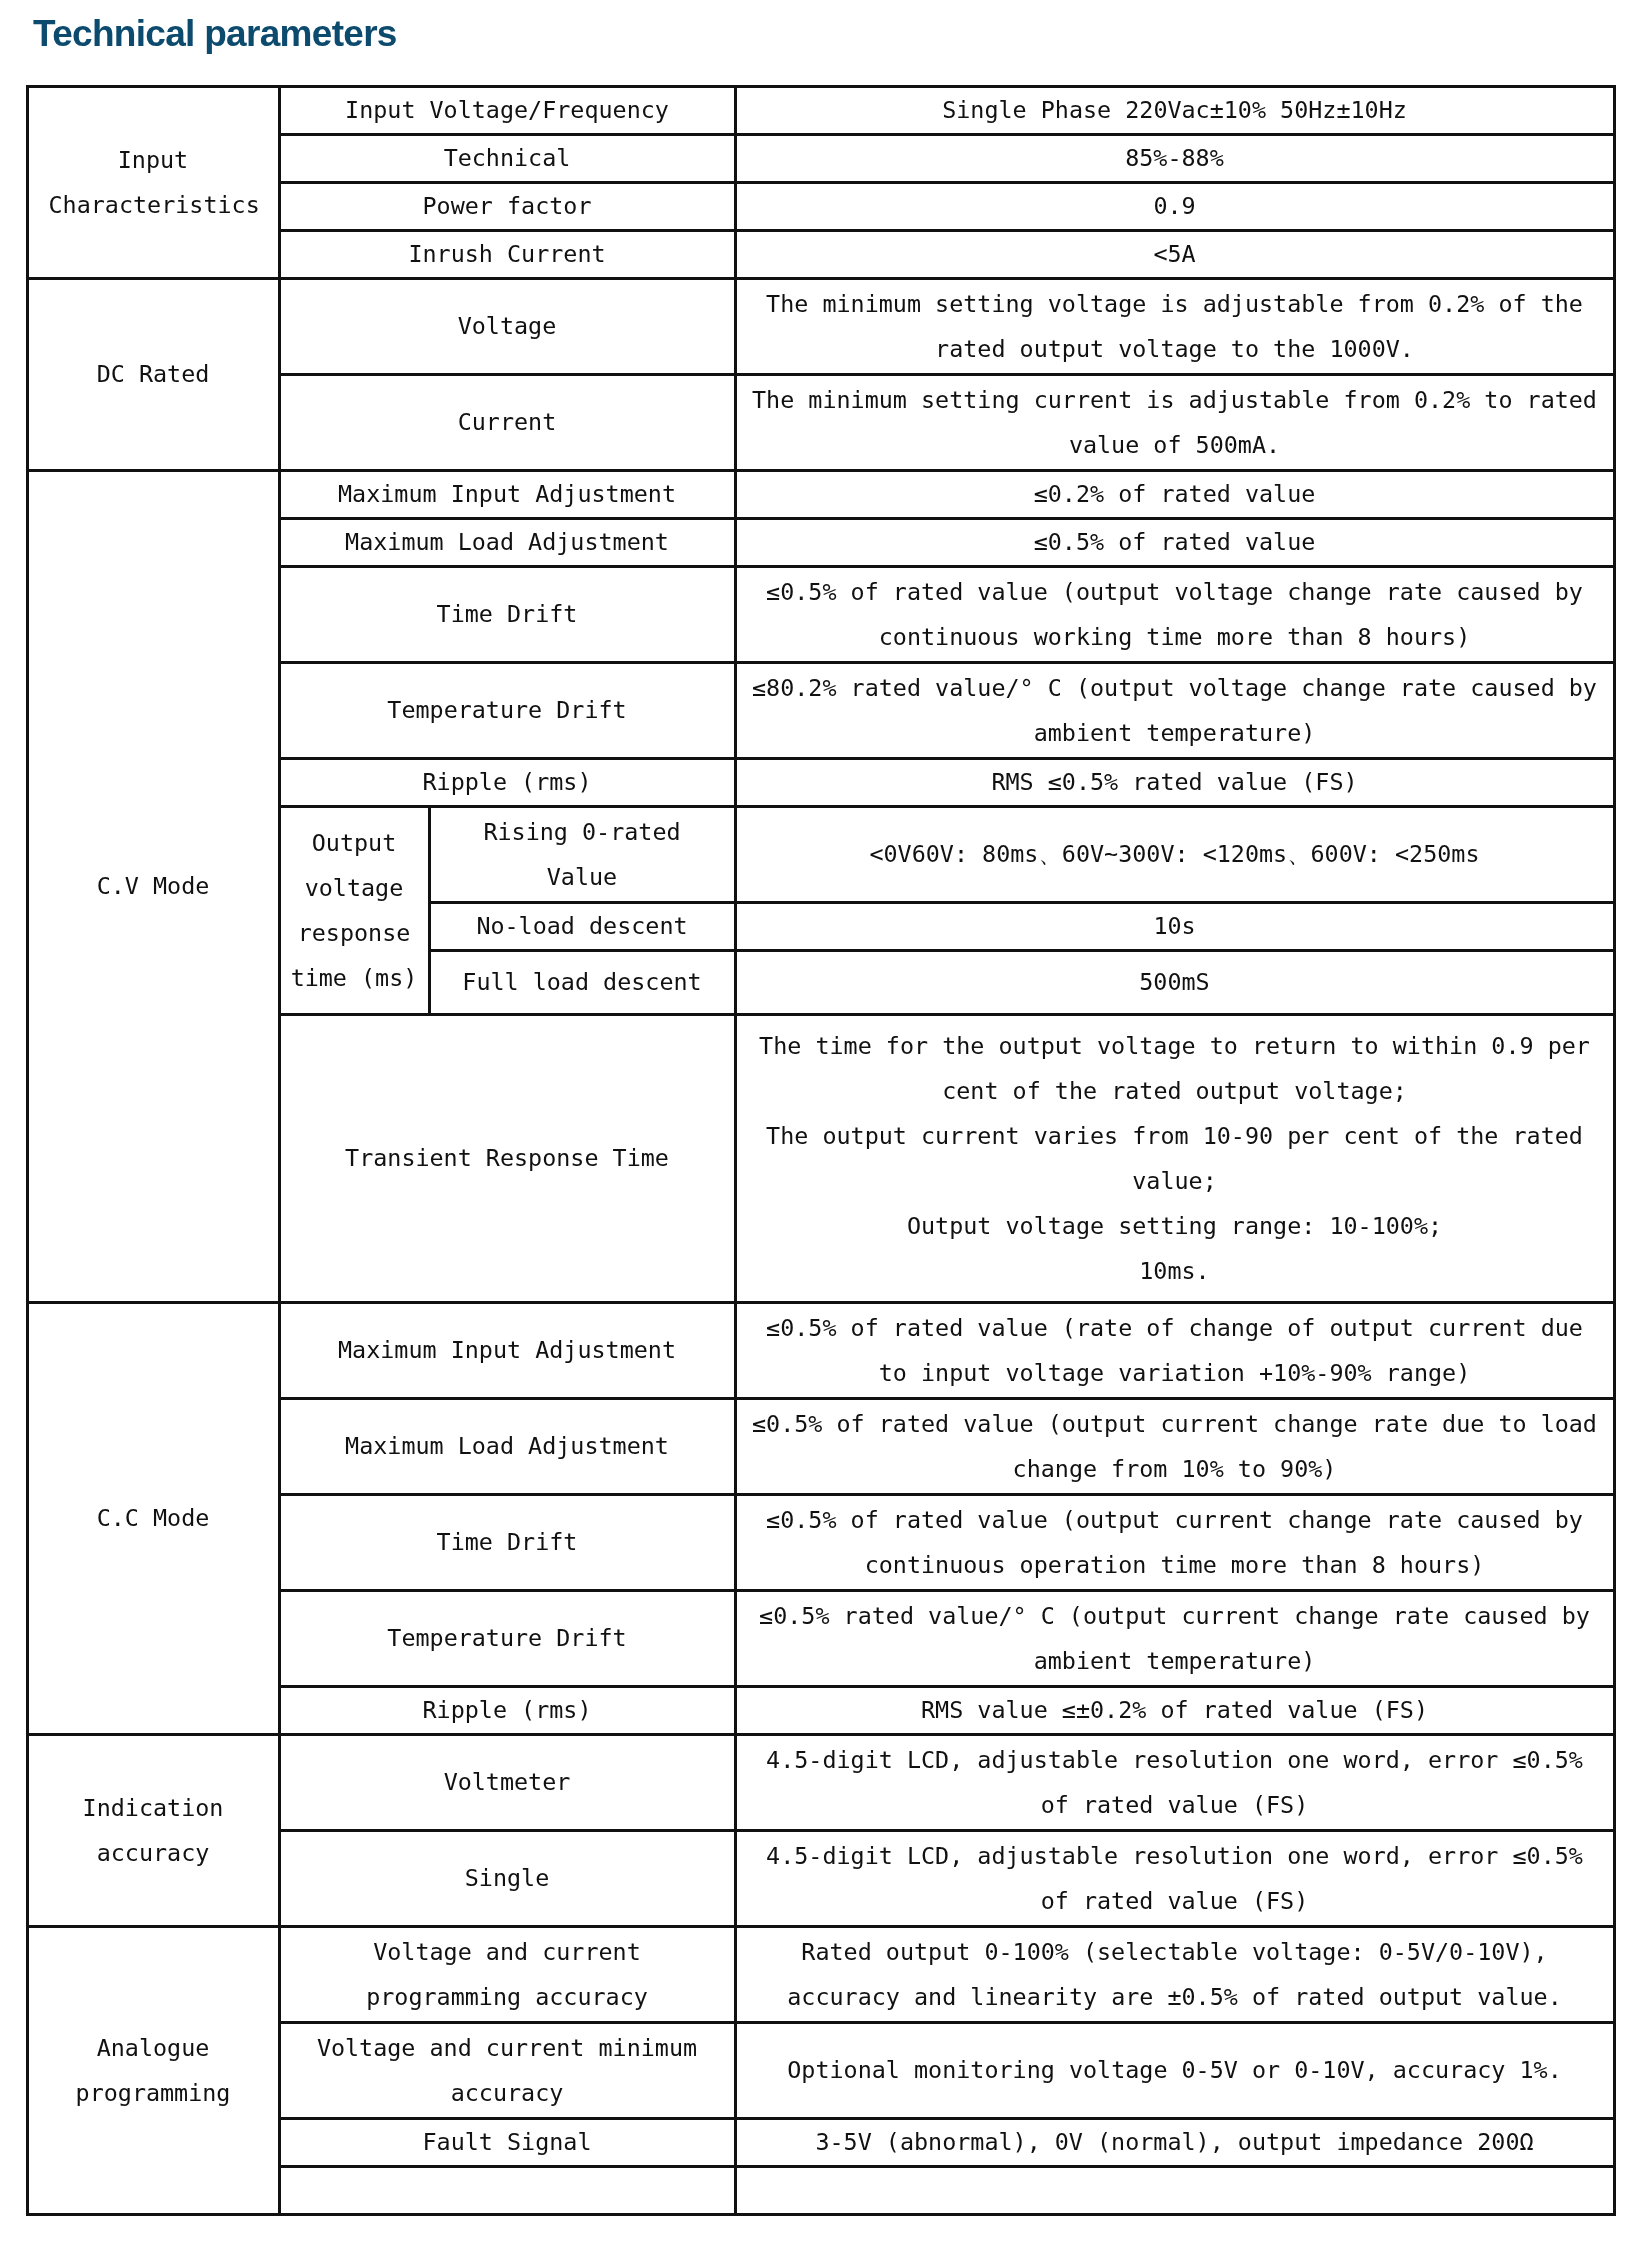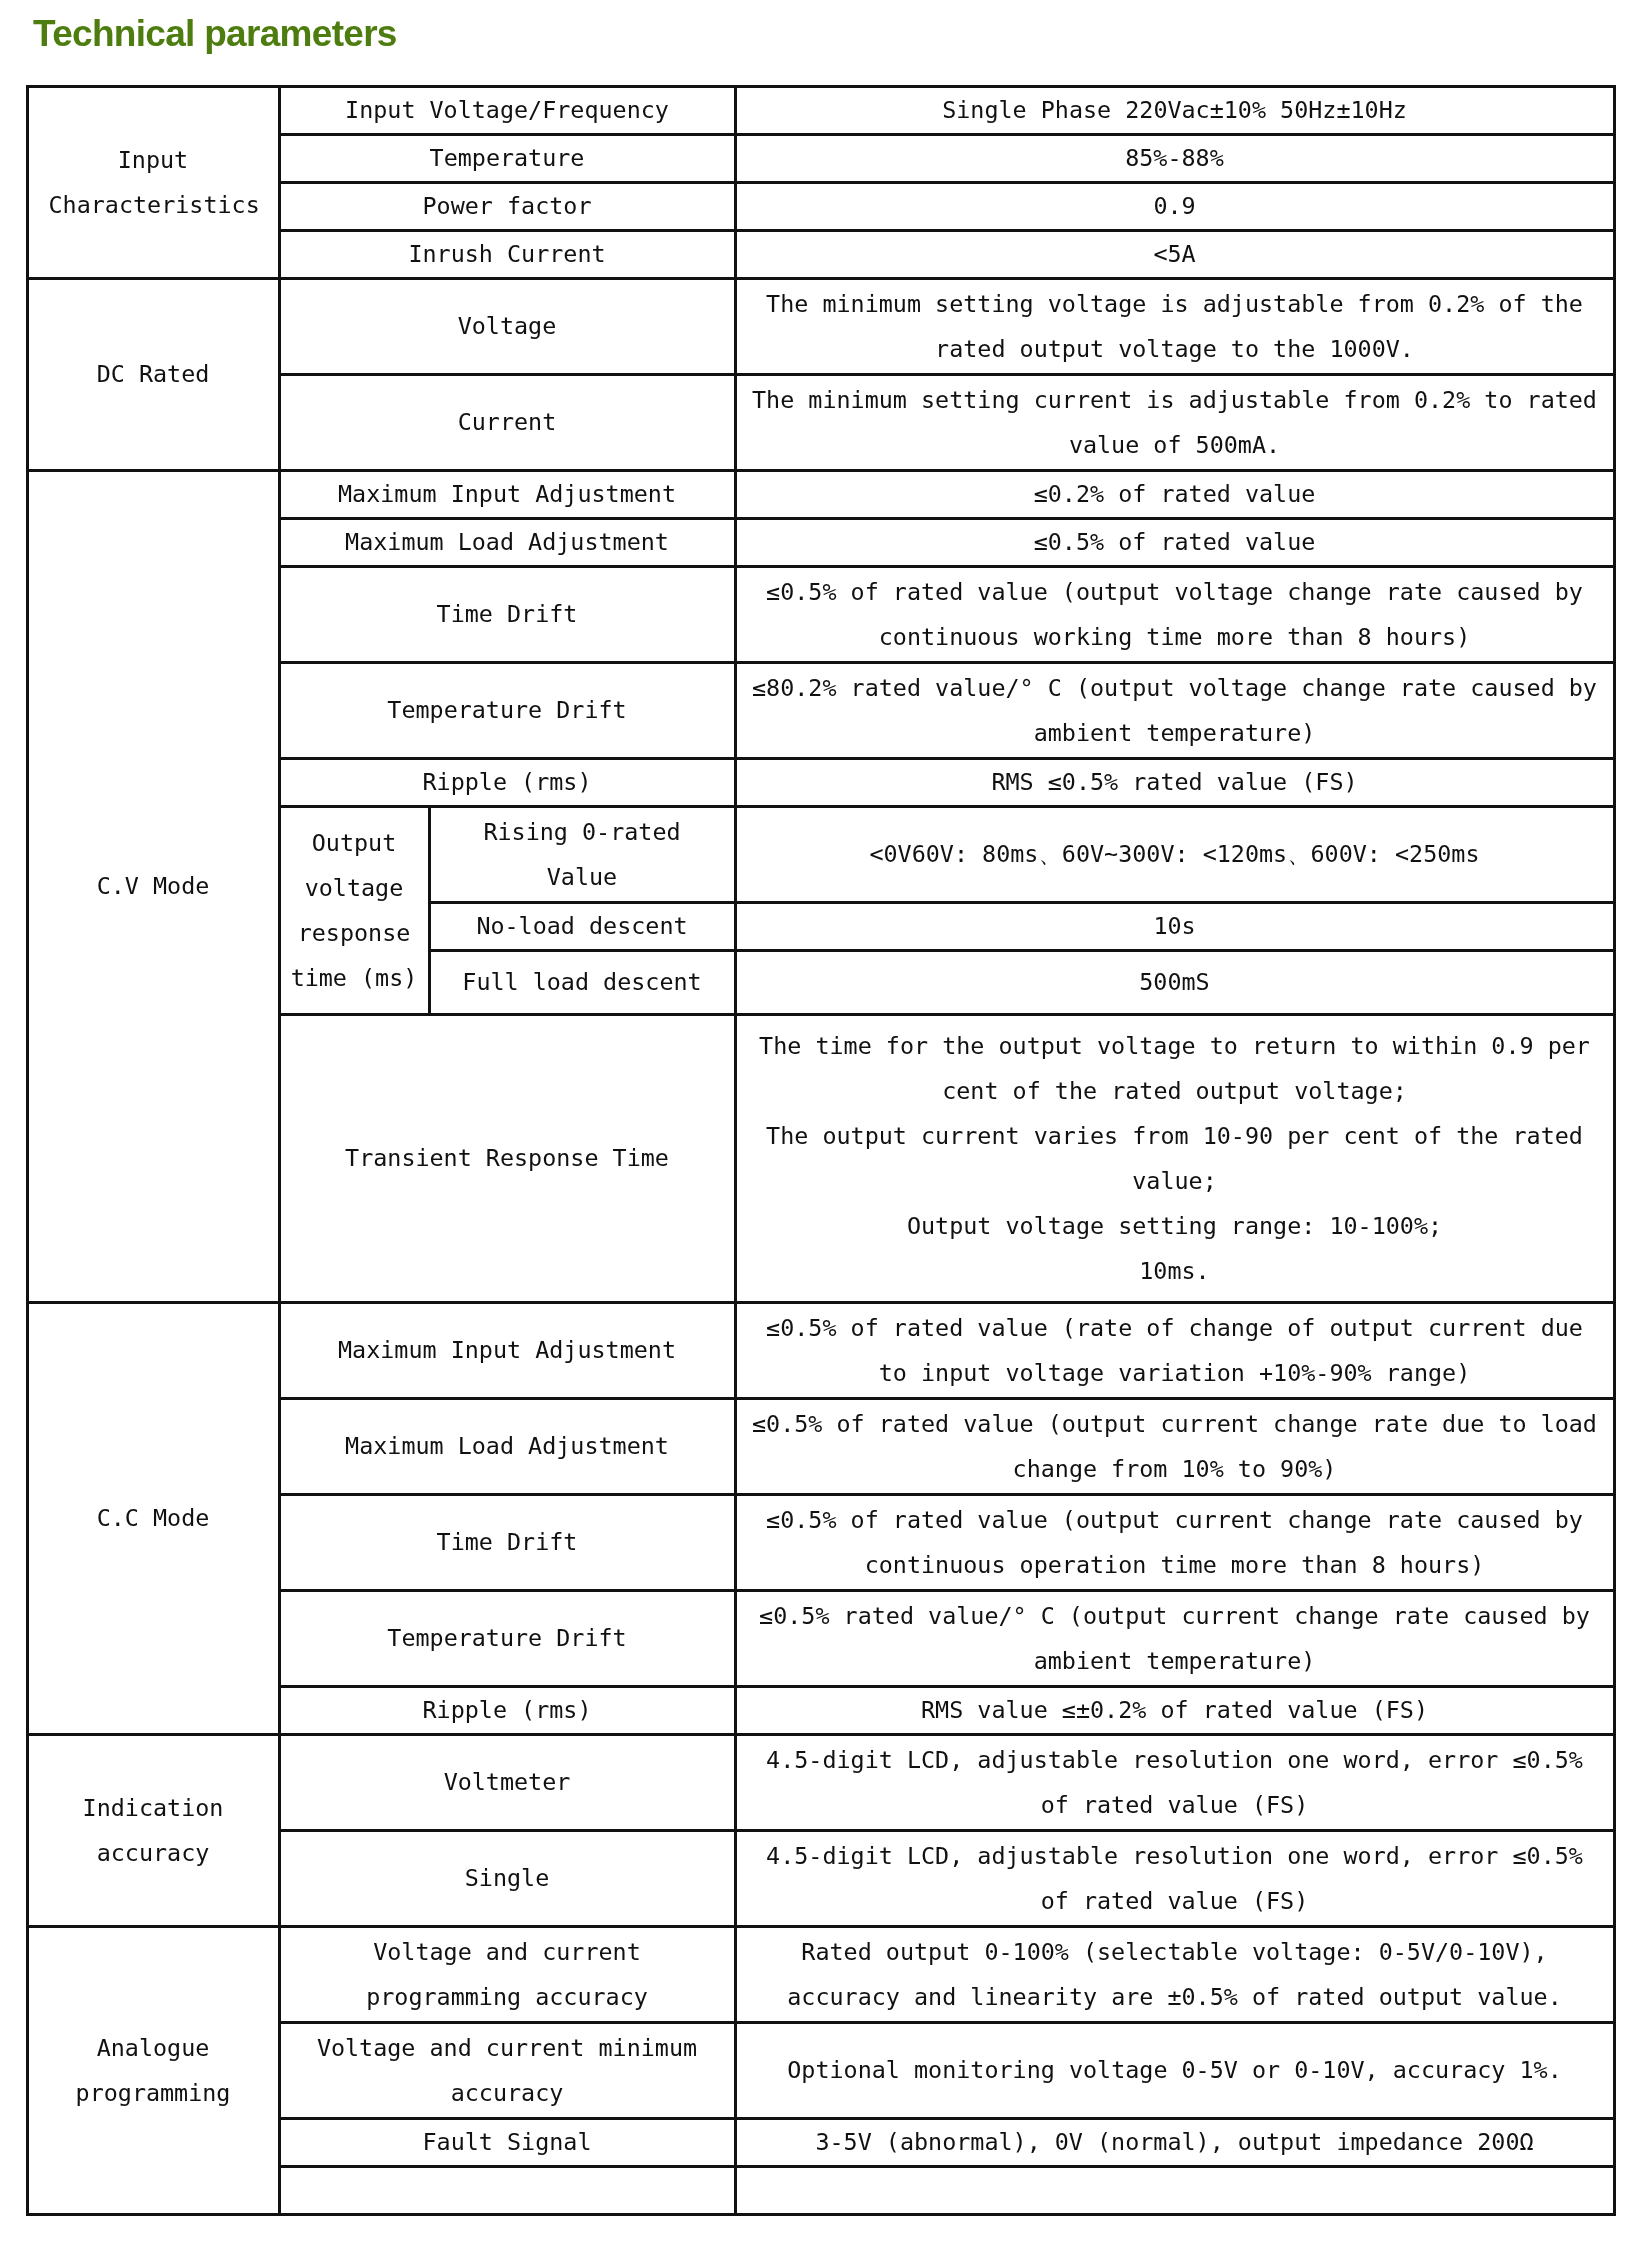--- a/index.html
+++ b/index.html
@@ -1,19 +1,19 @@
 <!DOCTYPE html>
 <html style="font-size:11.3px"><head>
 <meta charset="utf-8">
 <style>
   html, body { margin:0; padding:0; background:#ffffff; }
   body { width:1641px; height:2261px; position:relative; overflow:hidden;
          font-family:"DejaVu Sans Mono","Liberation Mono",monospace; color:#111; }
   .title { position:absolute; left:33px; top:12.8px; font-family:"Liberation Sans",sans-serif;
-           font-weight:bold; font-size:37px; color:#4d7c0f; letter-spacing:-0.7px; }
+           font-weight:bold; font-size:37px; color:#0c4a6e; letter-spacing:-0.7px; }
   table.spec { position:absolute; left:25.5px; top:85px; width:1587px; border-collapse:collapse;
                table-layout:fixed; }
   table.spec td { border:3.5px solid #111; text-align:center; vertical-align:middle;
                   font-size:23.4px; line-height:45px; padding:0 20px; box-sizing:border-box; }
   table.spec td.v { padding:0 12.8px; }
   .ml { display:block; }
 </style>
 </head>
 <body>
 
@@ -27,21 +27,21 @@
     <col style="width:879px">
   </colgroup>
   <tbody>
 
     <tr style="height:48px">
       <td rowspan="4">Input Characteristics</td>
       <td colspan="2">Input Voltage/Frequency</td>
       <td class="v">Single Phase 220Vac±10%   50Hz±10Hz</td>
     </tr>
     <tr style="height:48px">
-      <td colspan="2">Temperature</td>
+      <td colspan="2">Technical</td>
       <td class="v">85%-88%</td>
     </tr>
     <tr style="height:48px">
       <td colspan="2">Power factor</td>
       <td class="v">0.9</td>
     </tr>
     <tr style="height:48px">
       <td colspan="2">Inrush Current</td>
       <td class="v">&lt;5A</td>
     </tr>

